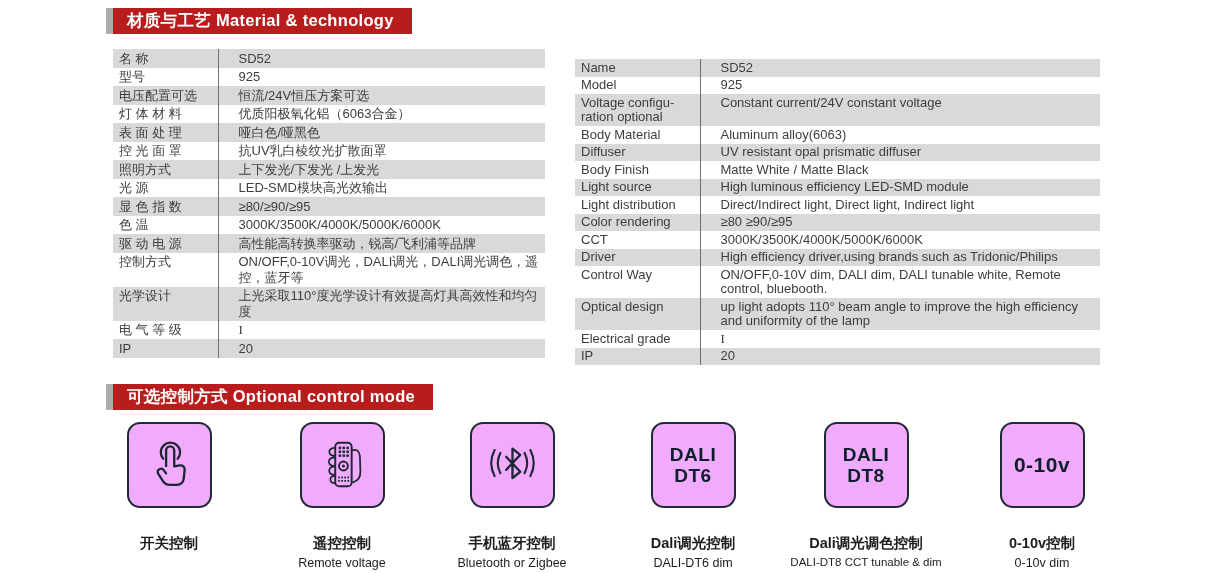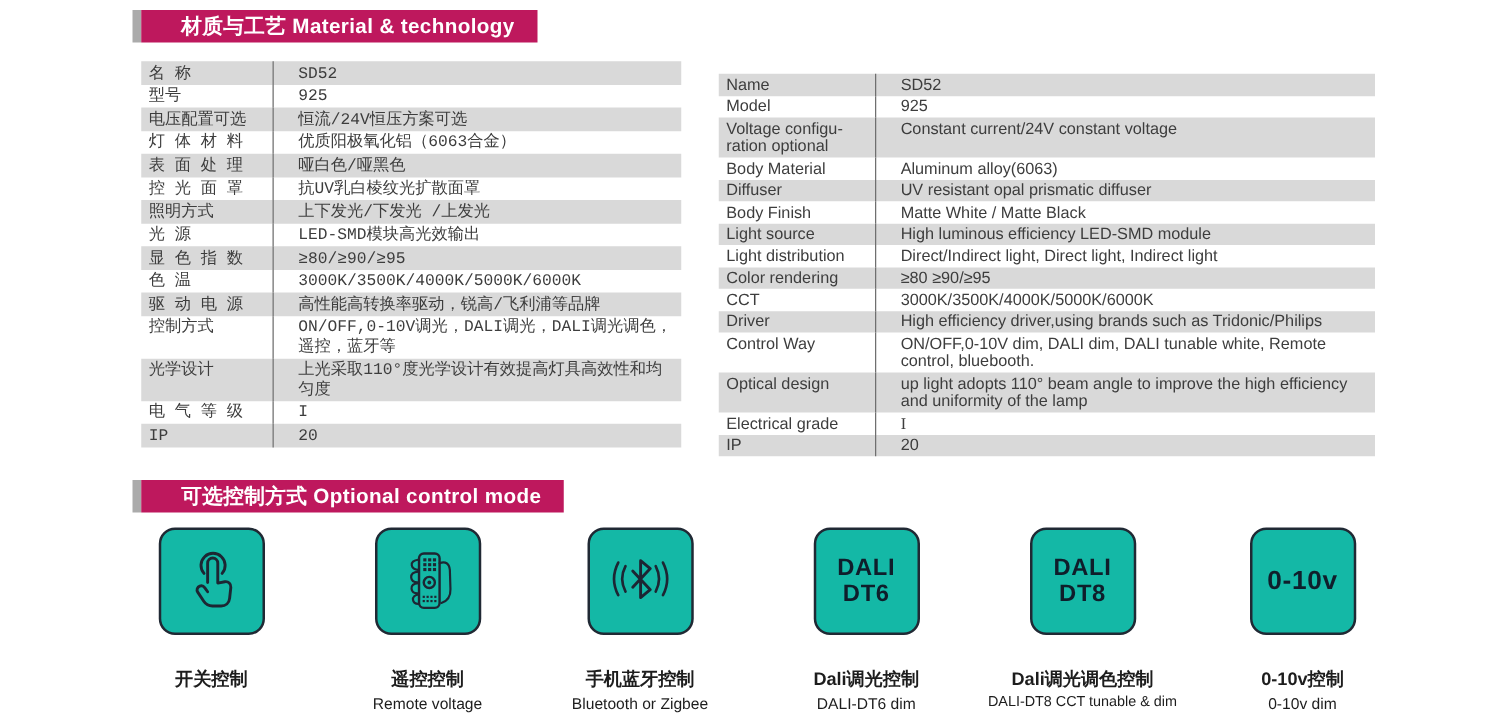--- a/index.html
+++ b/index.html
@@ -7,46 +7,46 @@
   body {
     width:1208px; height:573px; position:relative; overflow:hidden;
     background:#ffffff; color:#3d3d3d;
     font-family:"Liberation Sans", sans-serif;
   }
 
   
   .section-bar { position:absolute; display:flex; height:26px; }
   .bar-accent { width:7px; background:#ababab; }
   .bar-main {
-    background:#be185d; color:#ffffff; font-weight:bold; font-size:16.5px;
-    display:flex; align-items:center; padding:0 18px 0 32px; letter-spacing:.3px;
+    background:#b91c1c; color:#ffffff; font-weight:bold; font-size:16.5px;
+    display:flex; align-items:center; padding:0 18px 0 14px; letter-spacing:.3px;
     white-space:nowrap;
   }
   #bar-material { left:106px; top:8px; }
   #bar-control  { left:106px; top:384px; }
 
   
   table.spec { position:absolute; border-collapse:collapse; table-layout:fixed; }
   #left-table  { left:113px; top:49px;  width:432px; }
   #right-table { left:575px; top:59px;  width:525px; }
   table.spec td { vertical-align:top; padding:1.5px 6px; font-size:13px; }
-  #left-table  td { line-height:15.5px;font-family:Liberation Mono, monospace; }
+  #left-table  td { line-height:15.5px; }
   #right-table td { line-height:14.5px; }
   #left-table  td.lbl { width:105px; }
   #right-table td.lbl { width:125px; }
   table.spec td.val { border-left:1px solid #6f6f6f; padding-left:20px; }
   table.spec tr:nth-child(odd) { background:#d9d9d9; }
   .serif { font-family:"Liberation Serif", serif; }
 
   
   .mode { position:absolute; top:422px; width:220px; text-align:center; }
   #mode-1 { left:59px; }  #mode-2 { left:232px; } #mode-3 { left:402px; }
   #mode-4 { left:583px; } #mode-5 { left:756px; } #mode-6 { left:932px; }
   .mode-box {
-    width:85px; height:86px; margin:0 auto; background:#14b8a6;
+    width:85px; height:86px; margin:0 auto; background:#f0abfc;
     border:2px solid #202934; border-radius:13px;
     display:flex; align-items:center; justify-content:center;
   }
   .badge { font-weight:bold; color:#0f1e2b; font-size:19px; line-height:21px; letter-spacing:.5px; }
   .badge-wide { font-size:21px; line-height:22px; }
   .zh { margin-top:26px; font-size:14.5px; font-weight:bold; color:#1d1d1d; }
   .en { margin-top:3px; font-size:12.5px; color:#1d1d1d; }
   #mode-5 .en { font-size:11.5px; }
   .mode-box svg { stroke:#1d2633; fill:none; stroke-width:2.4; stroke-linecap:round; stroke-linejoin:round; }
 </style>

